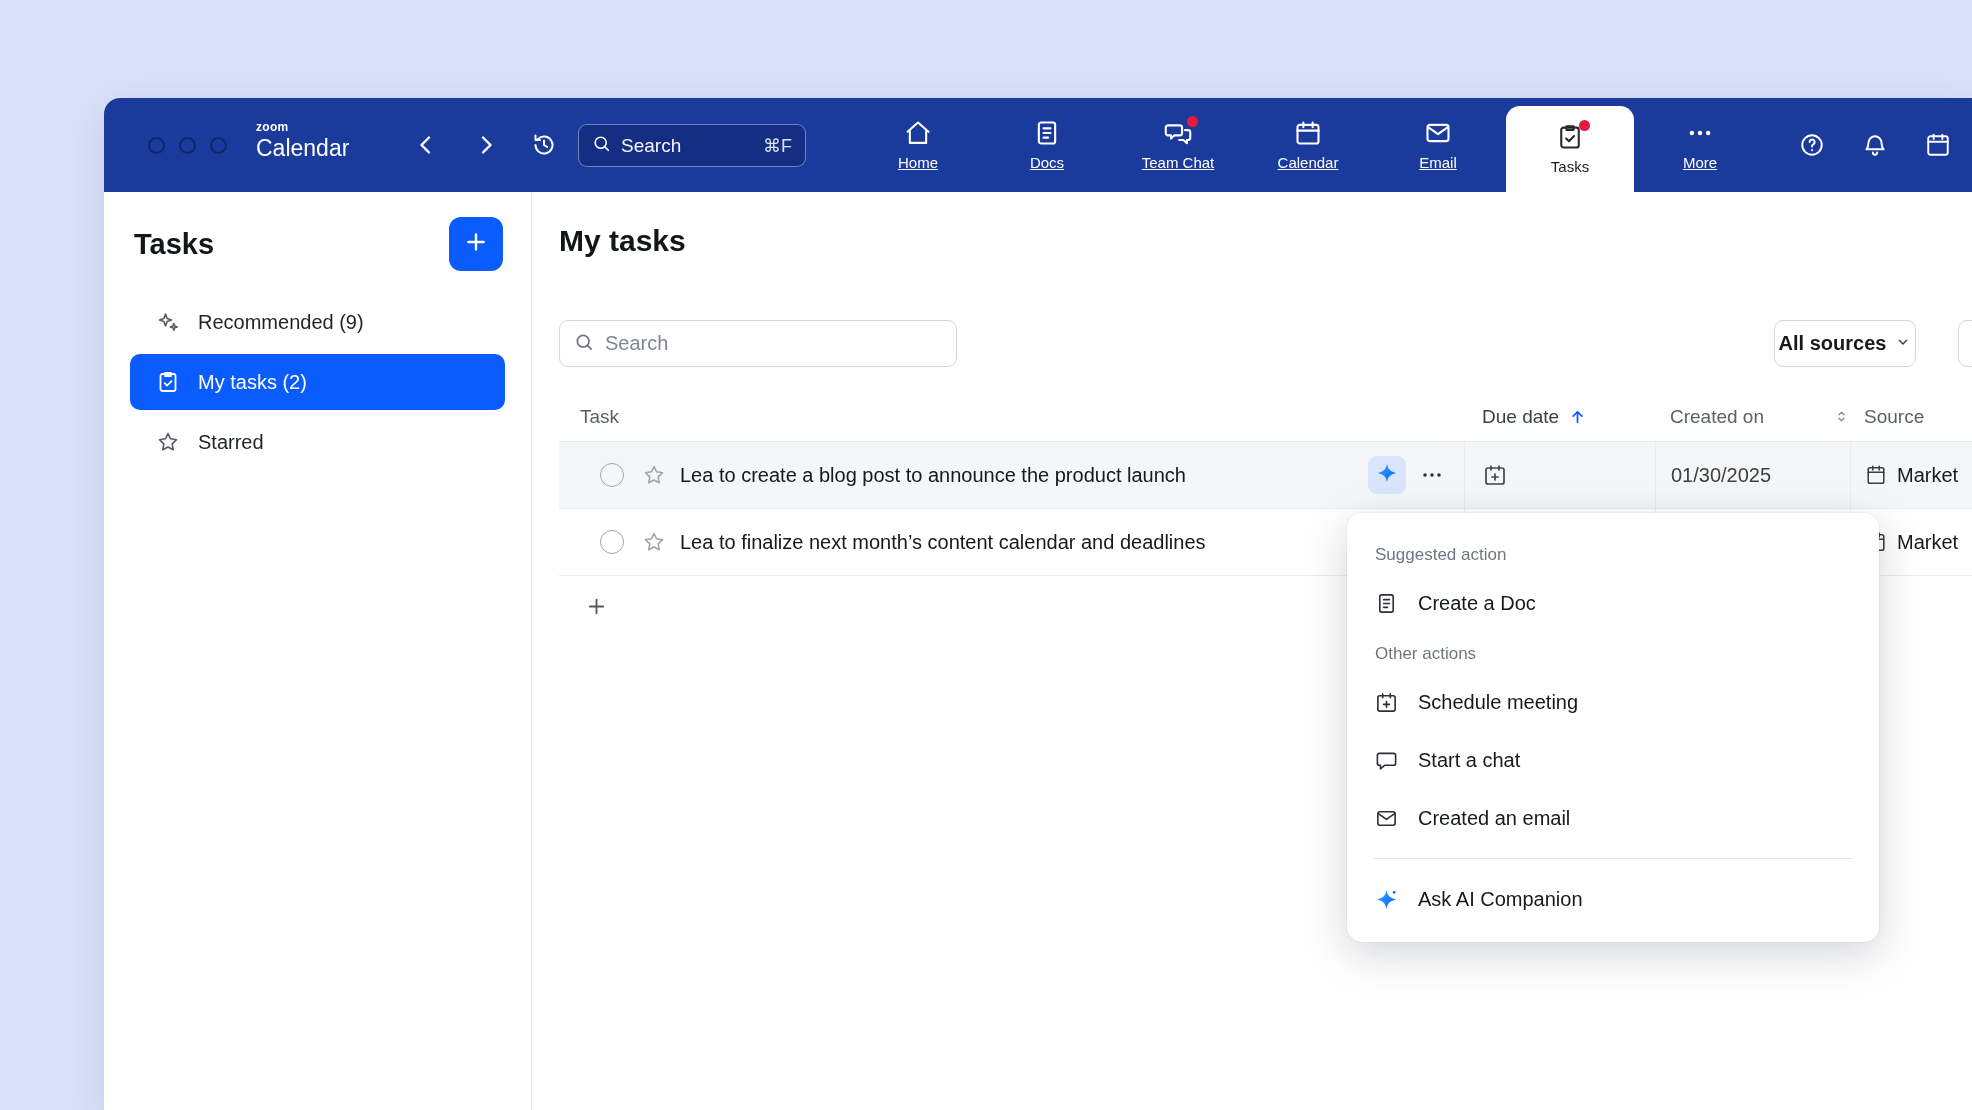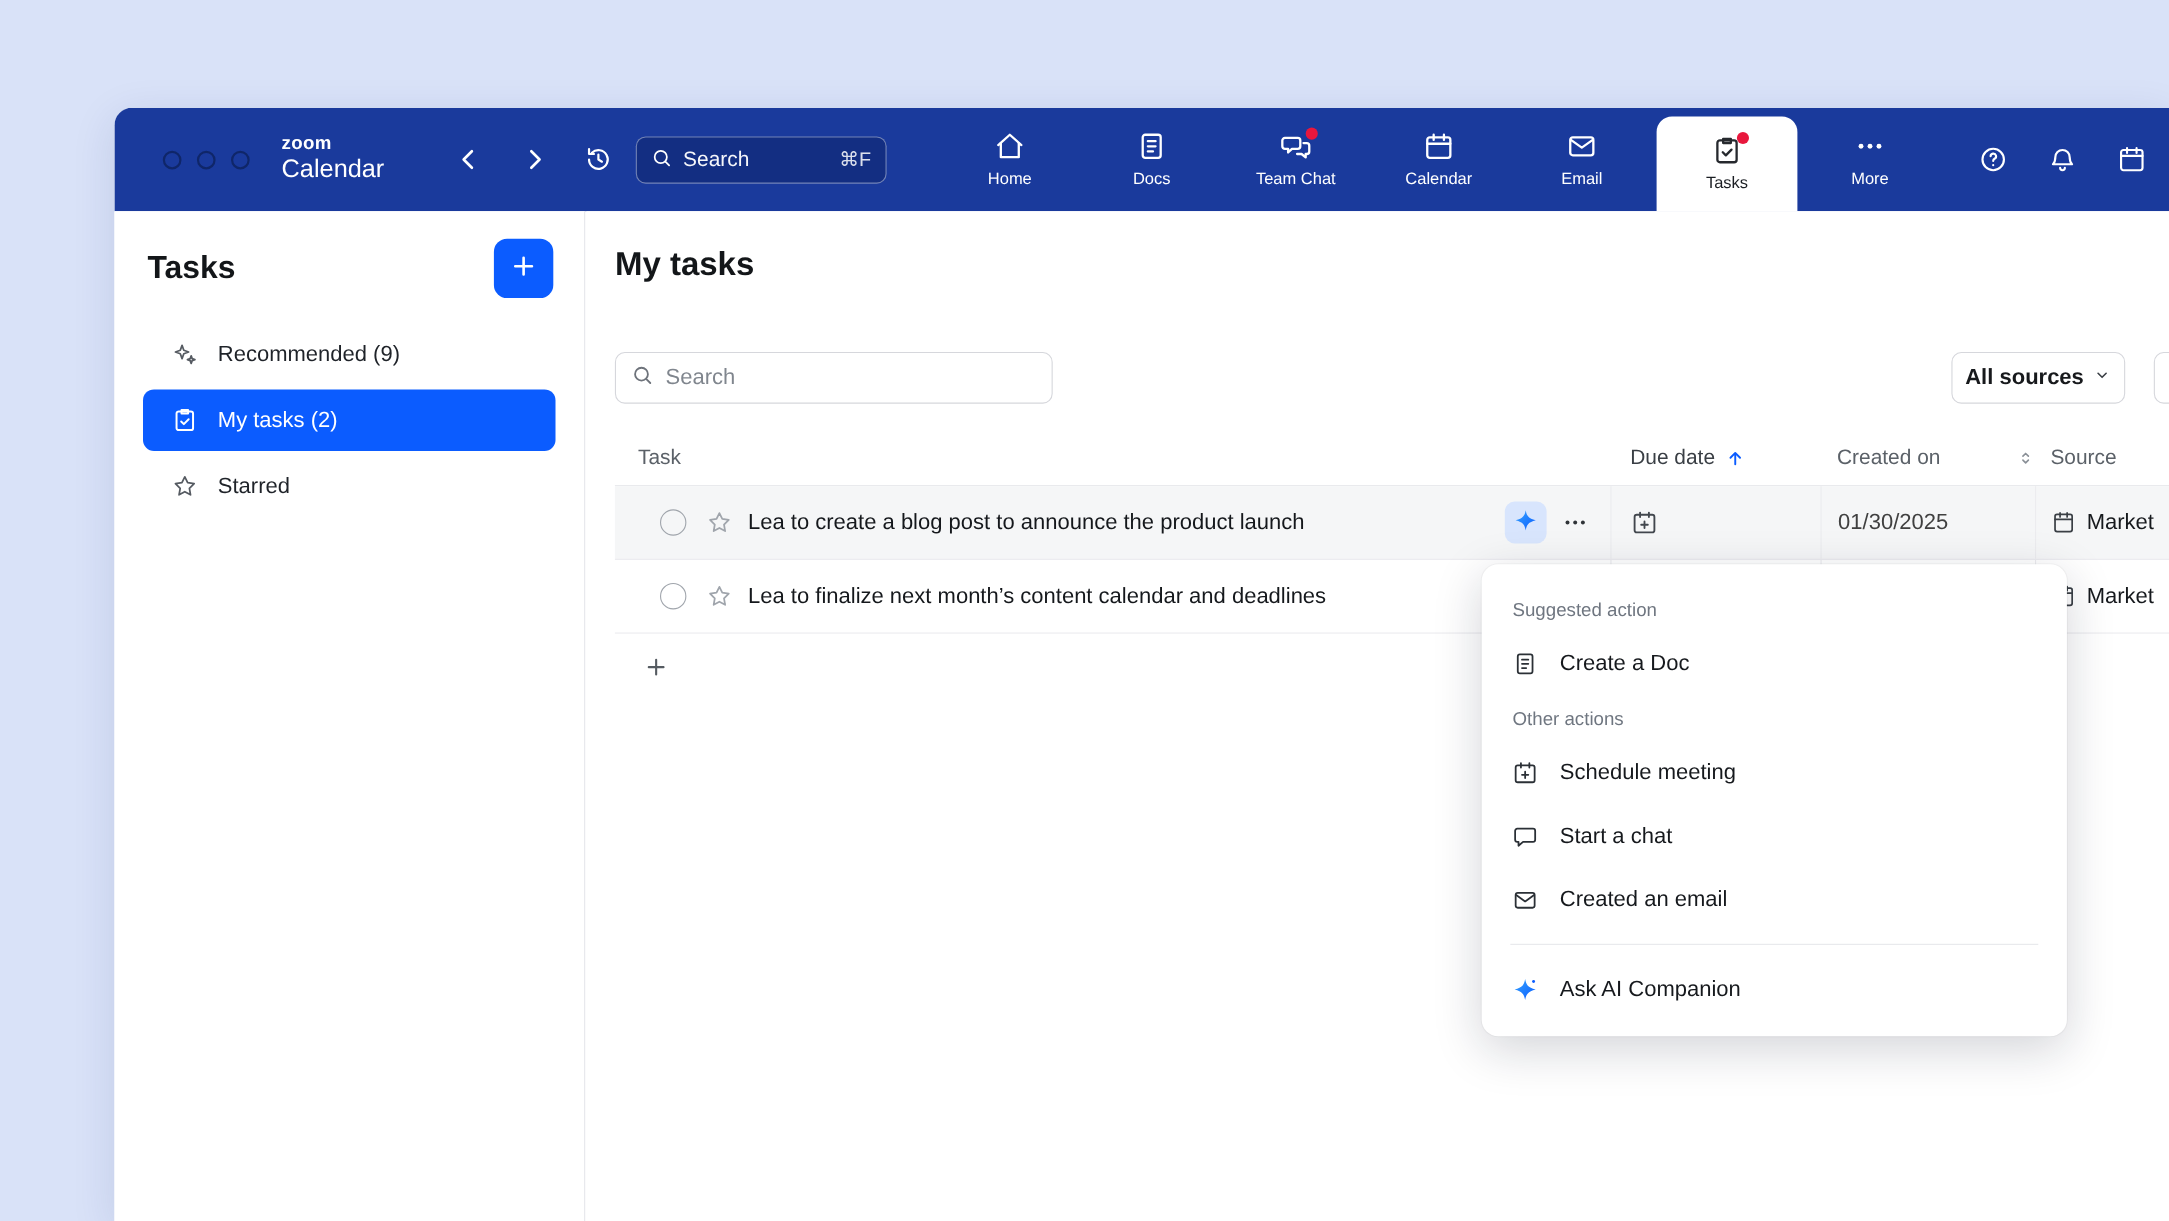--- a/index.html
+++ b/index.html
@@ -15,40 +15,40 @@
     position: absolute; left: 104px; top: 98px; right: 0; bottom: 0;
     background: #fff; border-top-left-radius: 16px; overflow: hidden;
     box-shadow: 0 10px 40px rgba(25,45,110,0.12);
   }
 
   
   .titlebar { position: absolute; left: 0; top: 0; width: 100%; height: 94px; background: #1a3a9c; }
   .traffic { position: absolute; left: 44px; top: 39px; display: flex; gap: 14px; }
   .traffic span { width: 17px; height: 17px; border-radius: 50%; border: 2px solid rgba(8,22,64,0.55); }
   .logo { position: absolute; left: 152px; top: 23px; color: #fff; line-height: 1; }
-  .logo .logo-z { display: block; font-size: 17px; font-weight: bold; letter-spacing: .3px; margin-bottom: 4px; }
+  .logo .logo-z { display: block; font-size: 12px; font-weight: bold; letter-spacing: .3px; margin-bottom: 4px; }
   .logo .logo-w { display: block; font-size: 23px; font-weight: 400; }
   .tb-icon-btn { position: absolute; top: 33px; width: 28px; height: 28px; color: #fff; }
   .tb-icon-btn svg { width: 100%; height: 100%; }
   .hsearch {
     position: absolute; left: 474px; top: 26px; width: 228px; height: 43px;
     background: rgba(10,26,84,0.35); border: 1px solid rgba(255,255,255,0.40);
     border-radius: 9px; display: flex; align-items: center; padding: 0 13px; gap: 10px; color: #fff;
   }
   .hsearch svg { width: 19px; height: 19px; flex: none; }
   .hsearch .hs-label { font-size: 19px; color: rgba(255,255,255,0.96); }
   .hsearch .hs-kbd { margin-left: auto; font-size: 18px; color: rgba(255,255,255,0.85); }
 
   .nav-item {
     position: absolute; top: 0; height: 94px; width: 130px;
     display: flex; flex-direction: column; align-items: center; justify-content: center; gap: 7px; color: #fff;
   }
   .nav-item .nicon { position: relative; width: 28px; height: 28px; }
   .nav-item .nicon svg { width: 100%; height: 100%; }
-  .nav-item .nlabel { font-size: 15px; }
+  .nav-item .nlabel { font-size: 15px; text-decoration: underline; }
   .dot-badge { position: absolute; top: -3px; right: -6px; width: 11px; height: 11px; border-radius: 50%; background: #e8173d; }
 
   .tab-tasks {
     position: absolute; left: 1402px; top: 8px; width: 128px; height: 86px;
     background: #fff; border-radius: 14px 14px 0 0;
     display: flex; flex-direction: column; align-items: center; justify-content: center; gap: 7px; color: #1b1e23;
   }
   .tab-tasks .nicon { position: relative; width: 28px; height: 28px; color: #26292e; }
   .tab-tasks .nicon svg { width: 100%; height: 100%; }
   .tab-tasks .nlabel { font-size: 15px; color: #1b1e23; }
@@ -77,21 +77,21 @@
 
   .msearch {
     position: absolute; left: 26px; top: 128px; width: 398px; height: 47px;
     border: 1px solid #d6d7dc; border-radius: 9px; display: flex; align-items: center; padding: 0 14px; gap: 11px;
   }
   .msearch svg { width: 20px; height: 20px; color: #6e737b; flex: none; }
   .msearch input { border: none; outline: none; flex: 1; font-size: 20px; font-family: inherit; color: #16191d; background: transparent; }
   .msearch input::placeholder { color: #80868e; }
 
   .sources-btn {
-    position: absolute; left: 1241px; top: 128px; width: 158px; height: 47px;
+    position: absolute; left: 1241px; top: 128px; width: 142px; height: 47px;
     border: 1px solid #d6d7dc; border-radius: 9px;
     display: flex; align-items: center; justify-content: center; gap: 9px;
     font-size: 20px; font-weight: 600; color: #17191c;
   }
   .sources-btn svg { width: 16px; height: 16px; color: #3a3f45; }
   .edge-slice { position: absolute; left: 1425px; top: 128px; width: 60px; height: 47px; border: 1px solid #d6d7dc; border-radius: 9px; }
 
   
   .tasktable { position: absolute; left: 26px; top: 200px; width: 1413px; }
   .thead { display: flex; align-items: center; height: 50px; border-bottom: 1px solid #e7e8ec; }

